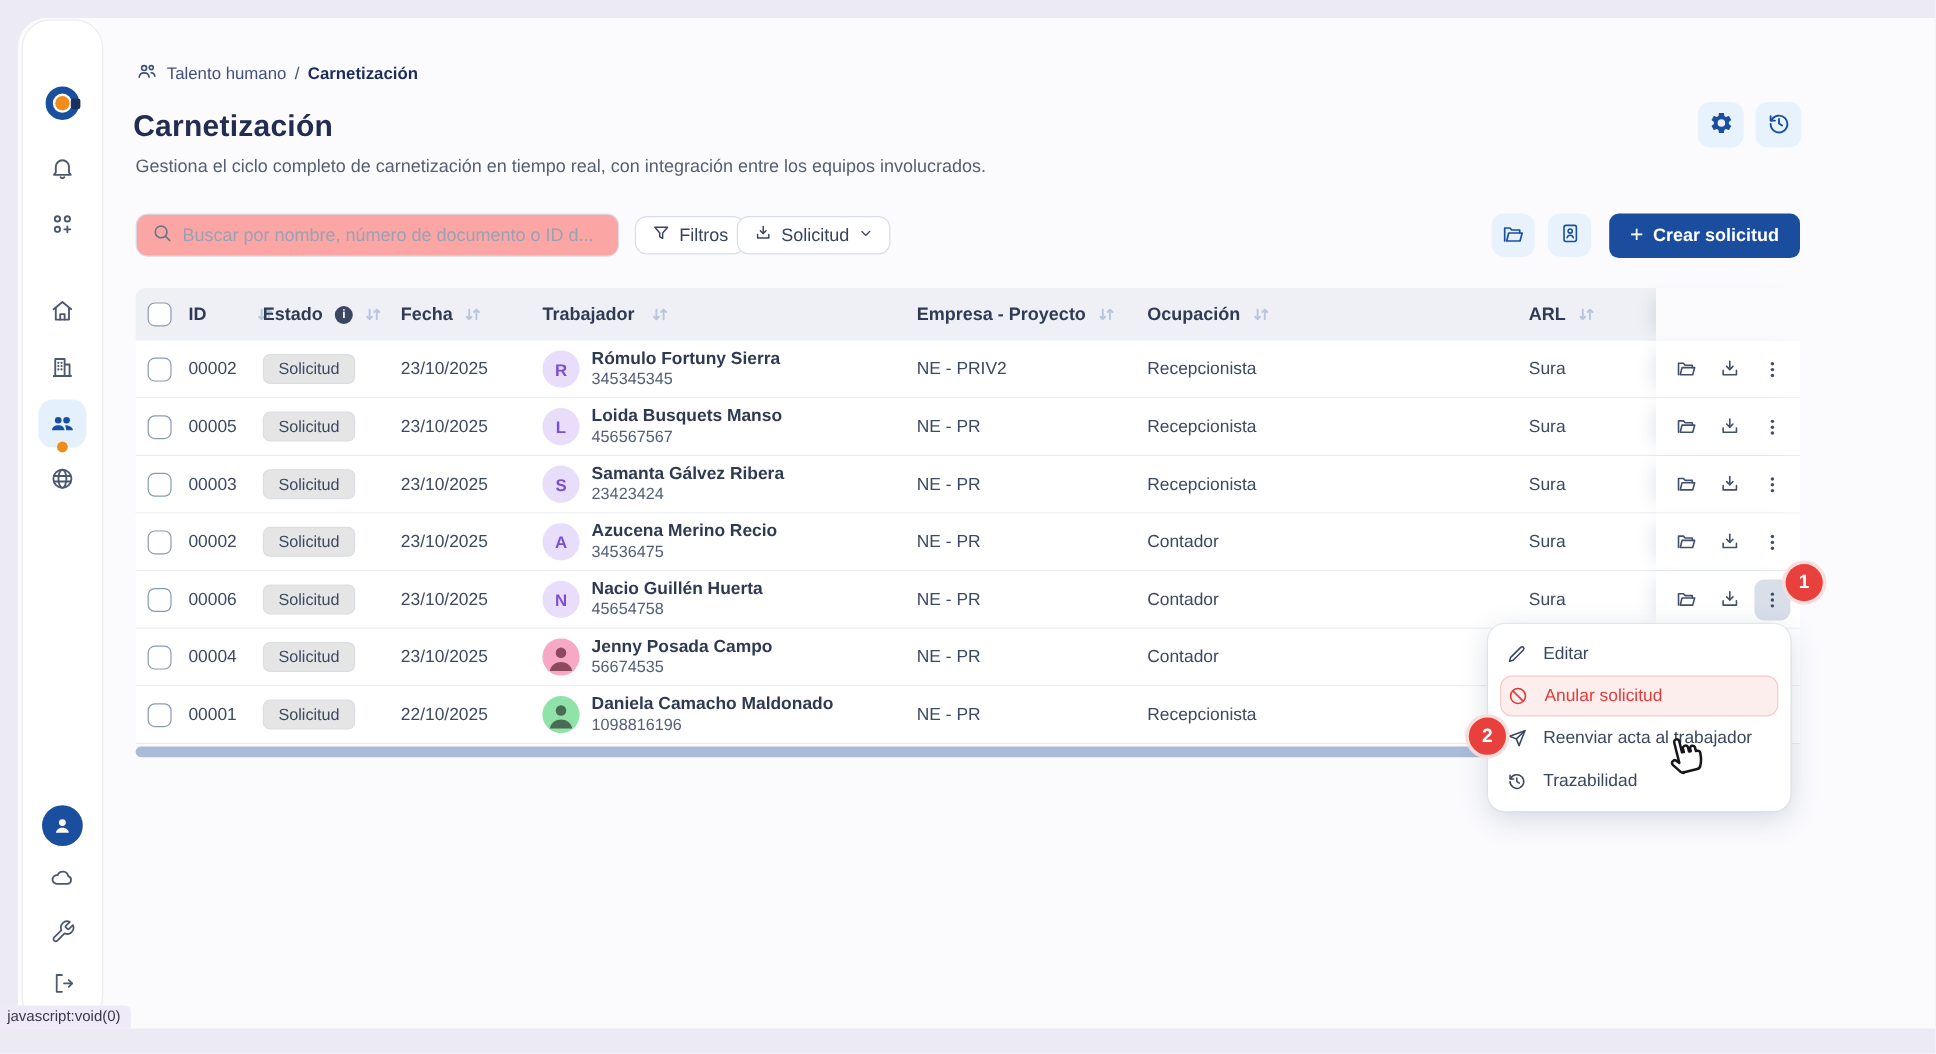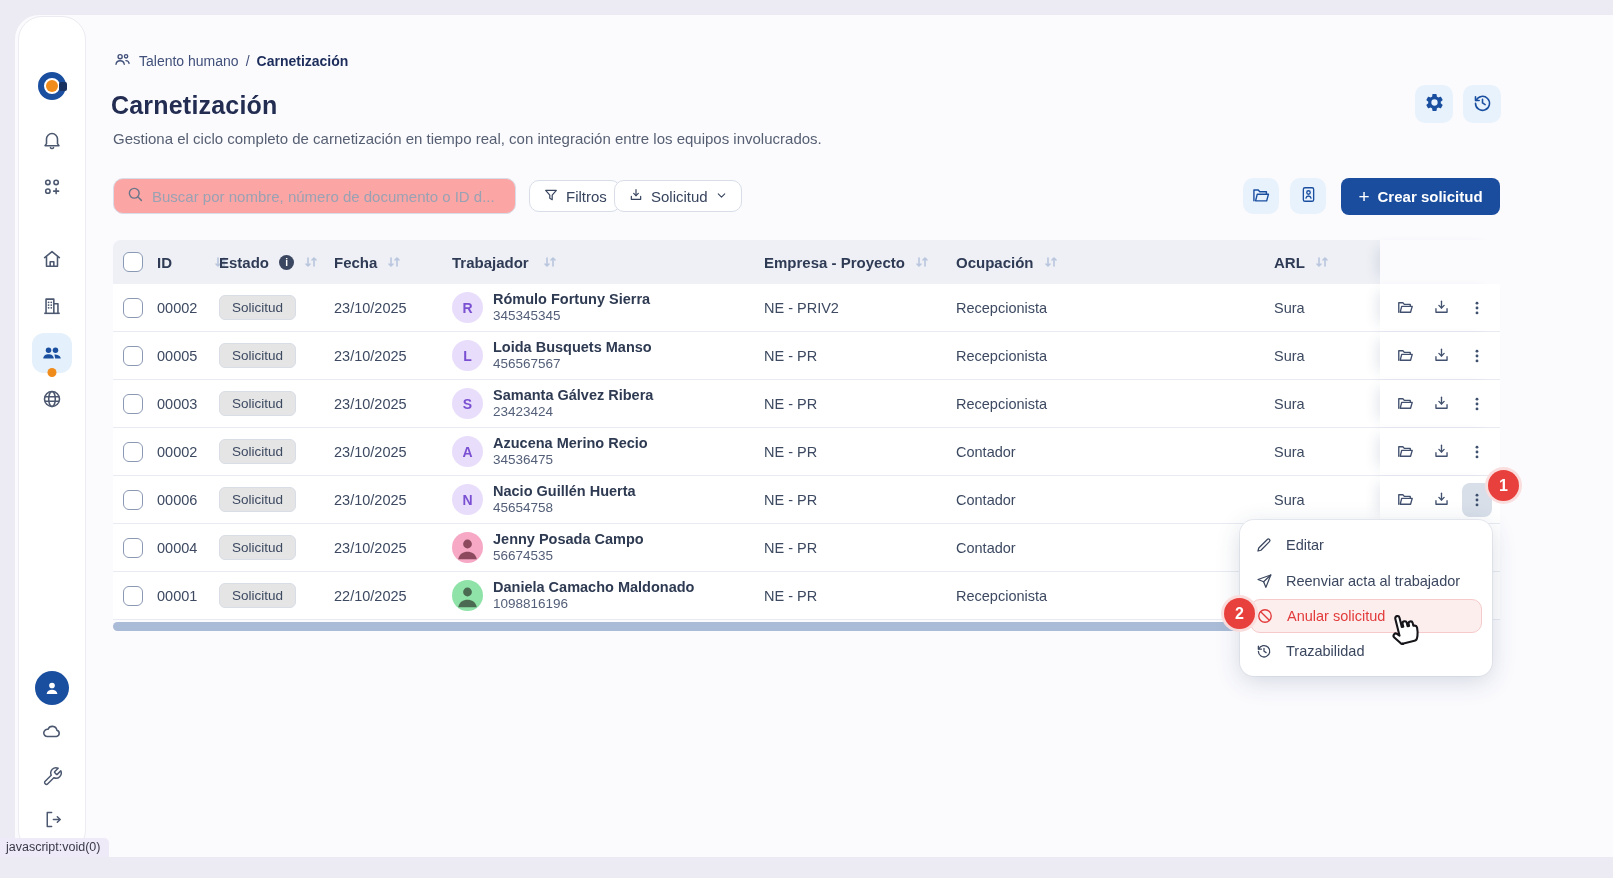--- a/index.html
+++ b/index.html
@@ -665,38 +665,38 @@
   <div id="menu-list">
   <div class="menu-item">
     <span class="mi-icon">
           <svg width="18" height="18" viewBox="0 0 24 24" fill="none" stroke="currentColor" stroke-width="1.7" stroke-linecap="round" stroke-linejoin="round">
             <path d="m4 20 1-4L16.4 4.6a2.05 2.05 0 0 1 2.9 2.9L7.9 19z"></path>
           </svg>
         </span>
     <span>Editar</span>
   </div>
 
+  <div class="menu-item danger">
+    <span class="mi-icon">
+          <svg width="18" height="18" viewBox="0 0 24 24" fill="none" stroke="currentColor" stroke-width="1.8">
+            <circle cx="12" cy="12" r="8.3"></circle>
+            <path d="M6.3 6.3l11.4 11.4"></path>
+          </svg>
+        </span>
+    <span>Anular solicitud</span>
+  </div>
+
   <div class="menu-item">
     <span class="mi-icon">
           <svg width="18" height="18" viewBox="0 0 24 24" fill="none" stroke="currentColor" stroke-width="1.7" stroke-linecap="round" stroke-linejoin="round">
             <path d="M21 4 11.5 13"></path>
             <path d="M21 4 14.5 20.5 11.5 13 4 10z"></path>
           </svg>
         </span>
     <span>Reenviar acta al trabajador</span>
-  </div>
-
-  <div class="menu-item danger">
-    <span class="mi-icon">
-          <svg width="18" height="18" viewBox="0 0 24 24" fill="none" stroke="currentColor" stroke-width="1.8">
-            <circle cx="12" cy="12" r="8.3"></circle>
-            <path d="M6.3 6.3l11.4 11.4"></path>
-          </svg>
-        </span>
-    <span>Anular solicitud</span>
   </div>
 
   <div class="menu-item">
     <span class="mi-icon">
           <svg width="18" height="18" viewBox="0 0 24 24" fill="none" stroke="currentColor" stroke-width="1.7" stroke-linecap="round" stroke-linejoin="round">
             <path d="M4.5 5.5v4h4"></path>
             <path d="M5.1 9.4a7.6 7.6 0 1 1-.6 3"></path>
             <path d="M12 8.4v4l2.8 1.8"></path>
           </svg>
         </span>

